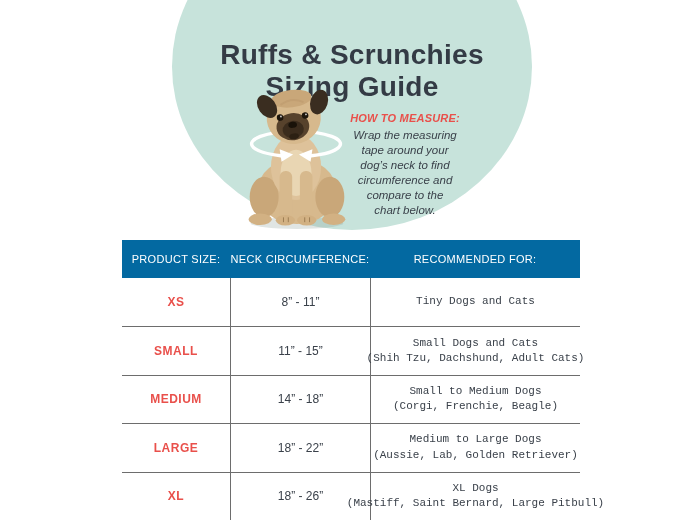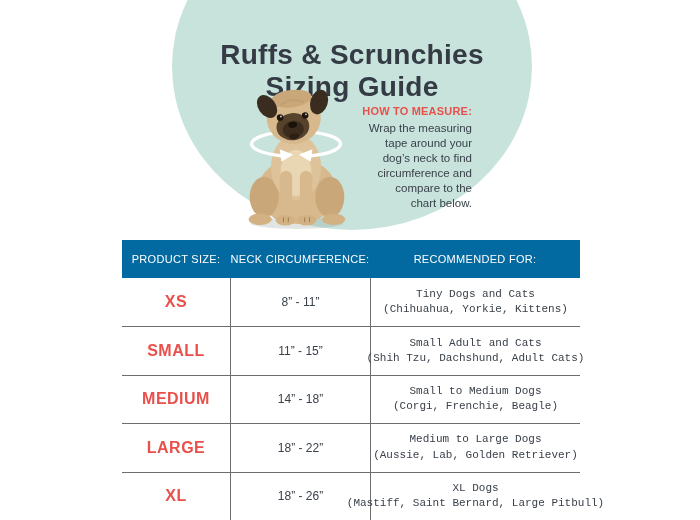--- a/index.html
+++ b/index.html
@@ -16,22 +16,23 @@
   }
   .title-block {
     position: absolute; left: 182px; top: 16px; width: 340px;
     text-align: center; color: #343b45;
     font-weight: 800; font-size: 28px; line-height: 32px;
     letter-spacing: 0.3px;
     margin-top: 23px;
   }
   .dog-wrap { position: absolute; left: 240px; top: 79px; width: 114px; height: 153px; }
   .measure-block {
-    position: absolute; left: 338px; top: 105px; width: 134px;
-    text-align: right;
+    position: absolute; left: 338px; top: 112px; width: 134px;
+    text-align: center;
+    font-style: italic;
   }
   .measure-heading {
     color: #e9504b; font-weight: bold; font-size: 11px;
     letter-spacing: 0.2px; margin-bottom: 4px;
   }
   .measure-body {
     color: #3a414a; font-size: 11.5px; line-height: 15px;
     font-weight: 500; white-space: pre-line;
   }
   .size-table {
@@ -45,21 +46,21 @@
     align-items: center; justify-content: center;
     text-align: center;
   }
   .head-cell {
     background: #0369a1; color: #ffffff;
     font-weight: normal; font-size: 11px; letter-spacing: 0.3px;
   }
   .body-cell { background: #ffffff; }
   .body-cell.c2, .body-cell.c3 { border-left: 1px solid #6d6d6d; }
   .body-cell.bt { border-top: 1px solid #6d6d6d; }
-  .size-label { color: #e9504b; font-weight: bold; font-size: 16px; letter-spacing: 0.5px; }
+  .size-label { color: #e9504b; font-weight: bold; font-size: 12px; letter-spacing: 0.5px; }
   .circ-label { color: #3a414a; font-size: 12px; font-weight: 500; }
   .rec-line { color: #3a414a; font-size: 11px; line-height: 15.5px; font-weight: 500; white-space: nowrap; font-family: Liberation Mono, monospace; }
 </style>
 </head>
 <body>
 
 <div class="canvas">
 
   <div class="mint-ellipse"></div>
 
@@ -130,31 +131,30 @@
     <div class="cell head-cell">RECOMMENDED FOR:</div>
 
     <div class="cell body-cell c1">
       <span class="size-label">XS</span>
     </div>
     <div class="cell body-cell c2">
       <span class="circ-label">8” - 11”</span>
     </div>
     <div class="cell body-cell c3">
       <span class="rec-line">Tiny Dogs and Cats</span>
-      <span class="rec-line">(Chihuahua, Yorkie, Kittens)</span>
     </div>
 
     <div class="cell body-cell c1 bt">
       <span class="size-label">SMALL</span>
     </div>
     <div class="cell body-cell c2 bt">
       <span class="circ-label">11” - 15”</span>
     </div>
     <div class="cell body-cell c3 bt">
-      <span class="rec-line">Small Adult and Cats</span>
+      <span class="rec-line">Small Dogs and Cats</span>
       <span class="rec-line">(Shih Tzu, Dachshund, Adult Cats)</span>
     </div>
 
     <div class="cell body-cell c1 bt">
       <span class="size-label">MEDIUM</span>
     </div>
     <div class="cell body-cell c2 bt">
       <span class="circ-label">14” - 18”</span>
     </div>
     <div class="cell body-cell c3 bt">

